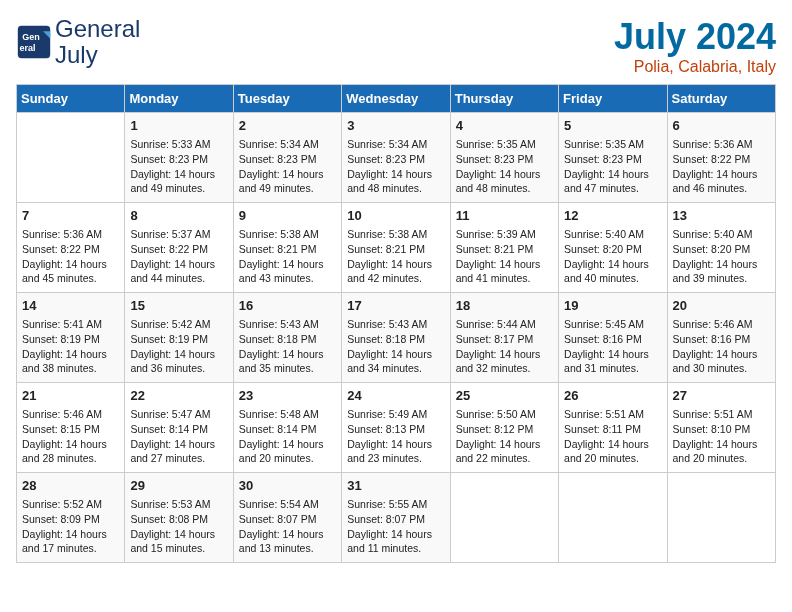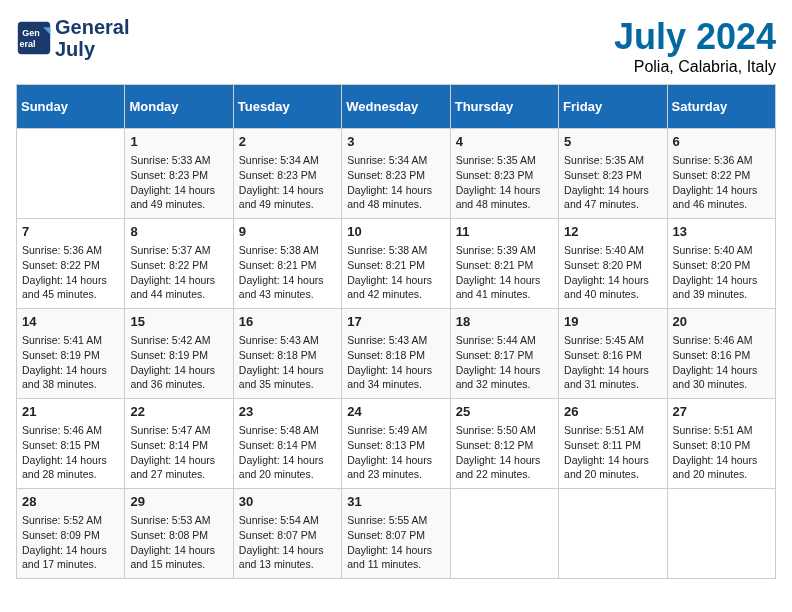--- a/index.html
+++ b/index.html
@@ -15,53 +15,53 @@
       justify-content: space-between;
       align-items: flex-start;
       margin-bottom: 8px;
     }
     .logo {
       display: flex;
       align-items: center;
       gap: 3px;
     }
     .logo-text {
-      font-size: 20px;
-      font-weight: bold;
+      font-size: 24px;
+      font-weight: normal;
       color: #1a3a6b;
       line-height: 1.1;
     }
     .logo-icon {
       width: 36px;
       height: 36px;
     }
     .title-block {
       text-align: right;
     }
     .title-block h1 {
       font-size: 36px;
       color: #0369a1;
       font-weight: bold;
     }
     .title-block h2 {
       font-size: 16px;
-      color: #000000;
+      color: #c2410c;
       font-weight: normal;
     }
     table {
       width: 100%;
       border-collapse: collapse;
       font-size: 11px;
     }
     thead tr {
       background: #1a6bb5;
       color: #fff;
     }
     thead th {
-      padding: 14px 4px;
+      padding: 6px 4px;
       text-align: left;
       font-size: 13px;
       font-weight: bold;
       border: 1px solid #ccc;
     }
     tbody tr {
       vertical-align: top;
     }
     tbody td {
       border: 1px solid #ccc;

